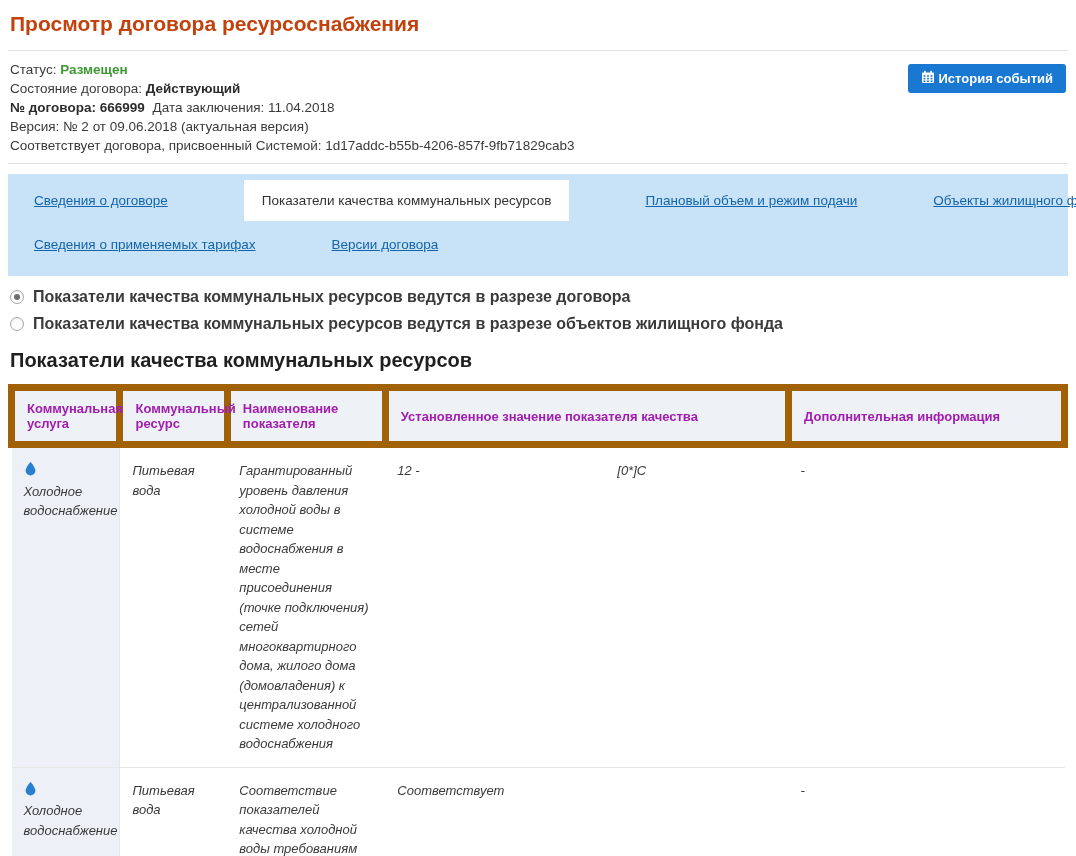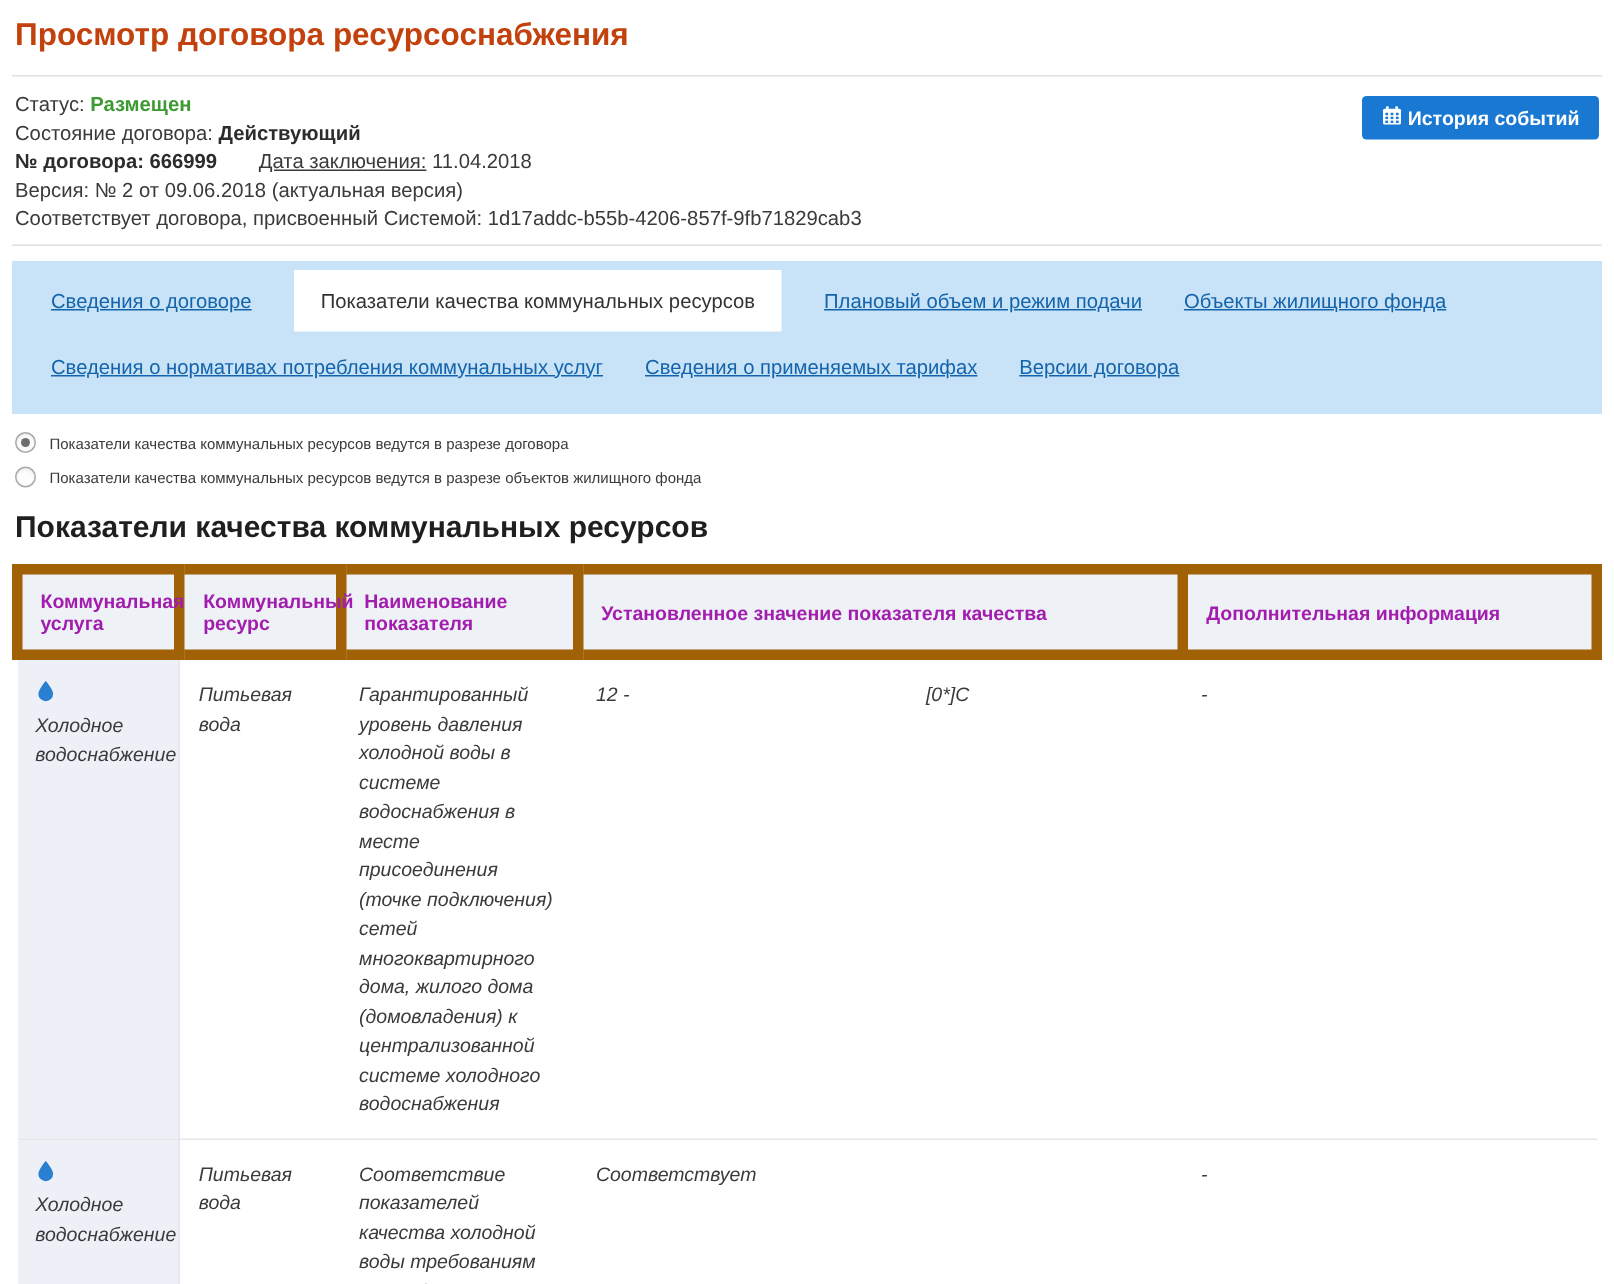--- a/index.html
+++ b/index.html
@@ -12,40 +12,40 @@
   .page { padding:6px 8px 10px 8px; }
 
   .page-title { font-size:21px; font-weight:bold; color:#c2410c; margin:6px 0 14px 2px; }
   .divider { border:none; border-top:1px solid #e0e0e0; margin:0; }
 
   
   .info-wrap { display:flex; align-items:flex-start; padding:9px 2px 8px 2px; }
   .info-lines { flex:1; font-size:13.5px; line-height:19px; color:#3a3a3a; }
   .info-lines .green { color:#3d9932; font-weight:bold; }
   .info-lines .bold { font-weight:bold; color:#2c2c2c; }
-  .gap-left { margin-left:24px;text-decoration:underline; }
+  .gap-left { margin-left:4px; }
   .history-btn {
     display:inline-flex; align-items:center; gap:4px;
     background:#1878d2; color:#fff; border:none; border-radius:3px;
     font-family:"Liberation Sans", sans-serif;
     font-size:13px; font-weight:bold; padding:6px 13px; margin-top:4px; cursor:pointer;justify-content:center;
   }
 
   
   .tabbar { background:#c8e3f7; margin-top:10px; padding:4px 0 10px 0; }
-  .tab-row { display:flex; align-items:center; column-gap:28px; padding:0 26px; min-height:44px; flex-wrap:nowrap; }
+  .tab-row { display:flex; align-items:center; column-gap:76px; padding:0 26px; min-height:44px; flex-wrap:nowrap; }
   .tab-link { color:#1464ac; text-decoration:underline; font-size:13.5px; white-space:nowrap; cursor:pointer; }
   .tab-active {
     background:#fff; color:#333; text-decoration:none; font-size:13.5px;
     padding:13px 18px; margin:-4px 0; white-space:nowrap; cursor:default;
   }
 
   
   .radio-group { margin:12px 0 4px 2px; }
-  .radio-row { display:flex; align-items:flex-end; gap:9px; margin:9px 0; font-size:10px; color:#3a3a3a; cursor:pointer; }
+  .radio-row { display:flex; align-items:center; gap:9px; margin:9px 0; font-size:16px; color:#3a3a3a; cursor:pointer;font-weight:bold; }
   .radio-circle {
     width:14px; height:14px; border-radius:50%; border:1px solid #a8a8a8;
     background:#fdfdfd; position:relative; flex:0 0 auto;
     box-shadow:inset 0 1px 2px rgba(0,0,0,0.08);
   }
   .radio-circle.checked::after {
     content:""; position:absolute; left:3px; top:3px; width:6px; height:6px;
     border-radius:50%; background:#6e6e6e;
   }
 
@@ -131,21 +131,20 @@
   <hr class="divider">
 
   <div class="tabbar">
     <div class="tab-row">
       <span class="tab-link">Сведения о договоре</span>
       <span class="tab-active">Показатели качества коммунальных ресурсов</span>
       <span class="tab-link">Плановый объем и режим подачи</span>
       <span class="tab-link">Объекты жилищного фонда</span>
     </div>
     <div class="tab-row">
-      <span class="tab-link">Сведения о нормативах потребления коммунальных услуг</span>
       <span class="tab-link">Сведения о применяемых тарифах</span>
       <span class="tab-link">Версии договора</span>
     </div>
   </div>
 
   <div class="radio-group">
     <div class="radio-row">
       <span class="radio-circle checked"></span>
       <span>Показатели качества коммунальных ресурсов ведутся в разрезе договора</span>
     </div>

